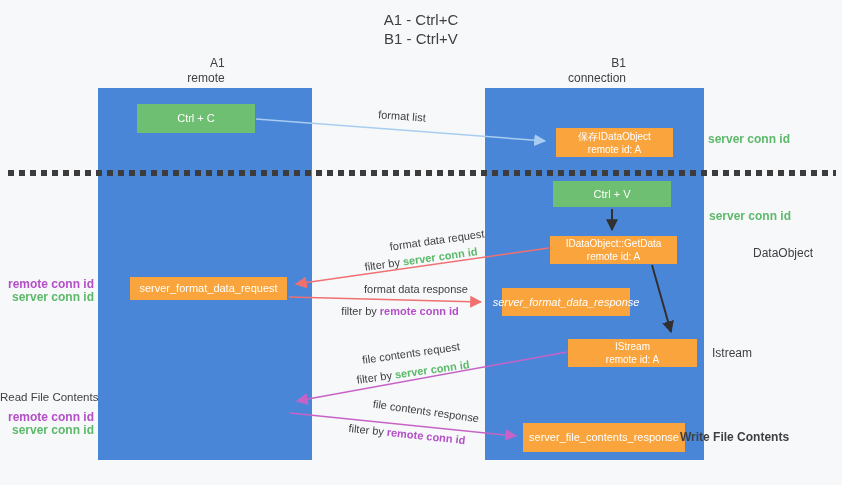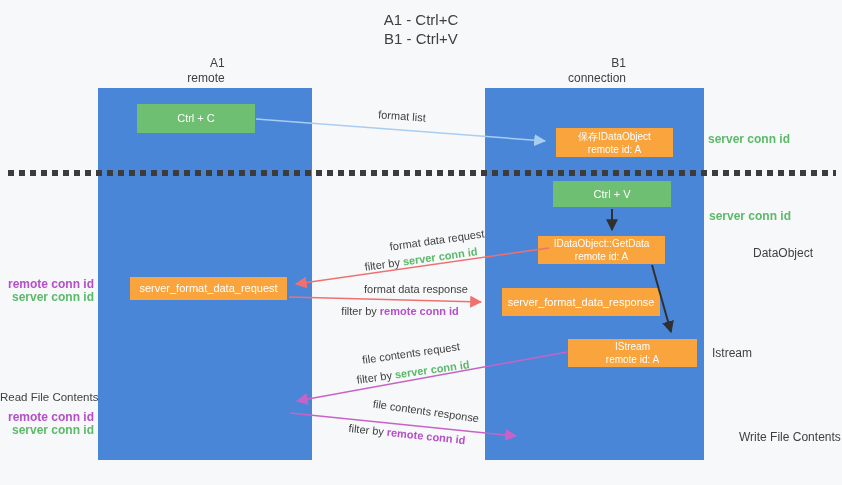--- a/index.html
+++ b/index.html
@@ -71,39 +71,42 @@
 
   <div class="node orange" style="left:556px;top:128px;width:117px;height:29px;">
     <span class="sm">保存IDataObject</span>
     <span class="sm">remote id: A</span>
   </div>
 
   <div class="node green" style="left:553px;top:181px;width:118px;height:26px;">
     <span>Ctrl + V</span>
   </div>
 
-  <div class="node orange" style="left:538px;top:236px;width:127px;height:28px;">
+  <div class="node orange" style="left:550px;top:236px;width:127px;height:28px;">
     <span class="sm">IDataObject::GetData</span>
     <span class="sm">remote id: A</span>
   </div>
 
   <div class="node orange" style="left:130px;top:277px;width:157px;height:23px;">
     <span>server_format_data_request</span>
   </div>
 
-  <div class="node orange" style="left:502px;top:288px;width:158px;height:28px;">
+  <div class="node orange" style="left:502px;top:288px;width:128px;height:28px;font-style:italic;">
     <span>server_format_data_response</span>
   </div>
 
   <div class="node orange" style="left:568px;top:339px;width:129px;height:28px;">
     <span class="sm">IStream</span>
     <span class="sm">remote id: A</span>
   </div>
 
 
+  <div class="node orange" style="left:523px;top:423px;width:162px;height:29px;">
+    <span>server_file_contents_response</span>
+  </div>
 
   <svg class="arrows" width="842" height="485" viewBox="0 0 842 485">
     <defs>
       <marker id="m-blue" viewBox="0 0 10 10" refX="9" refY="5" markerWidth="8" markerHeight="8" orient="auto">
         <path d="M0,0 L10,5 L0,10 z" fill="#a9cdf0"></path>
       </marker>
       <marker id="m-salmon" viewBox="0 0 10 10" refX="9" refY="5" markerWidth="8" markerHeight="8" orient="auto">
         <path d="M0,0 L10,5 L0,10 z" fill="#f07070"></path>
       </marker>
       <marker id="m-magenta" viewBox="0 0 10 10" refX="9" refY="5" markerWidth="8" markerHeight="8" orient="auto">
@@ -141,21 +144,21 @@
 
   <div class="flabel" style="left:426px;top:411px;--rot:8deg;">file contents response</div>
   <div class="flabel" style="left:407px;top:434px;--rot:6deg;">
     <span>filter by </span><span class="purple-txt">remote conn id</span>
   </div>
 
   <div class="side green-txt" style="left:708px;top:133px;">server conn id</div>
   <div class="side green-txt" style="left:709px;top:210px;">server conn id</div>
   <div class="side" style="left:713px;top:247px;margin-left:40px;">DataObject</div>
   <div class="side" style="left:712px;top:347px;">Istream</div>
-  <div class="side" style="left:739px;top:431px;">Write File Contents</div>
+  <div class="side" style="left:680px;top:431px;font-weight:bold;">Write File Contents</div>
 
   <div class="side purple-txt right-align" style="left:0;width:94px;top:278px;">remote conn id</div>
   <div class="side green-txt right-align" style="left:0;width:94px;top:291px;">server conn id</div>
   <div class="side right-align" style="left:0;width:84px;top:391px;font-size:11.5px;">Read File Contents</div>
   <div class="side purple-txt right-align" style="left:0;width:94px;top:411px;">remote conn id</div>
   <div class="side green-txt right-align" style="left:0;width:94px;top:424px;">server conn id</div>
 
 </div>
 
 </body></html>

